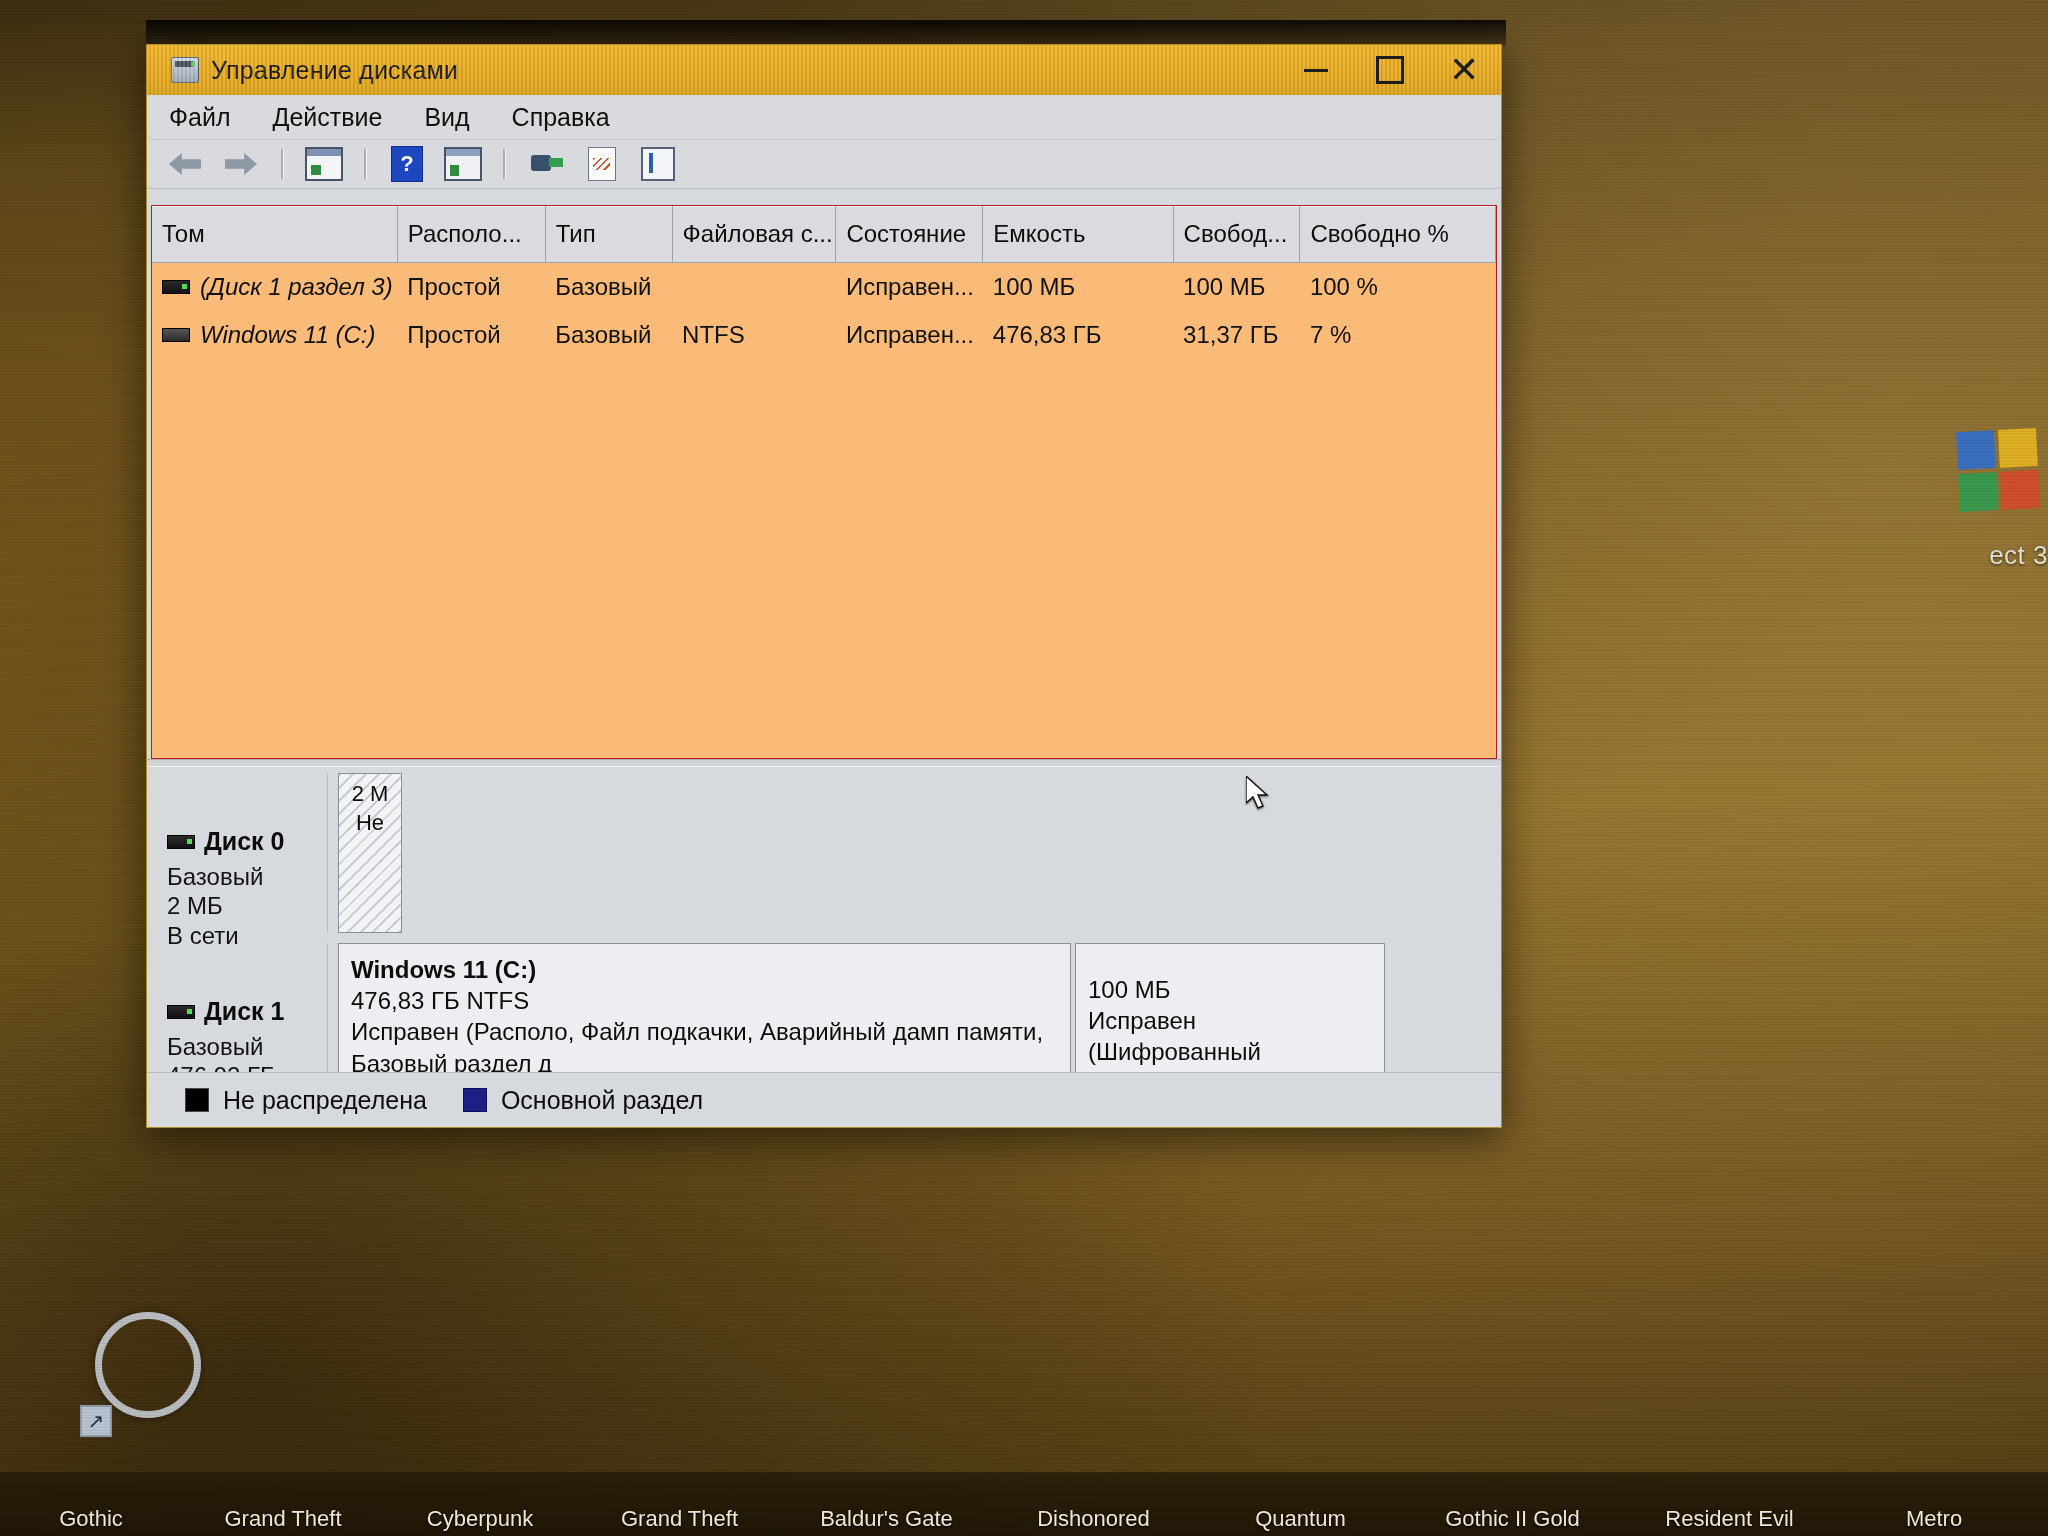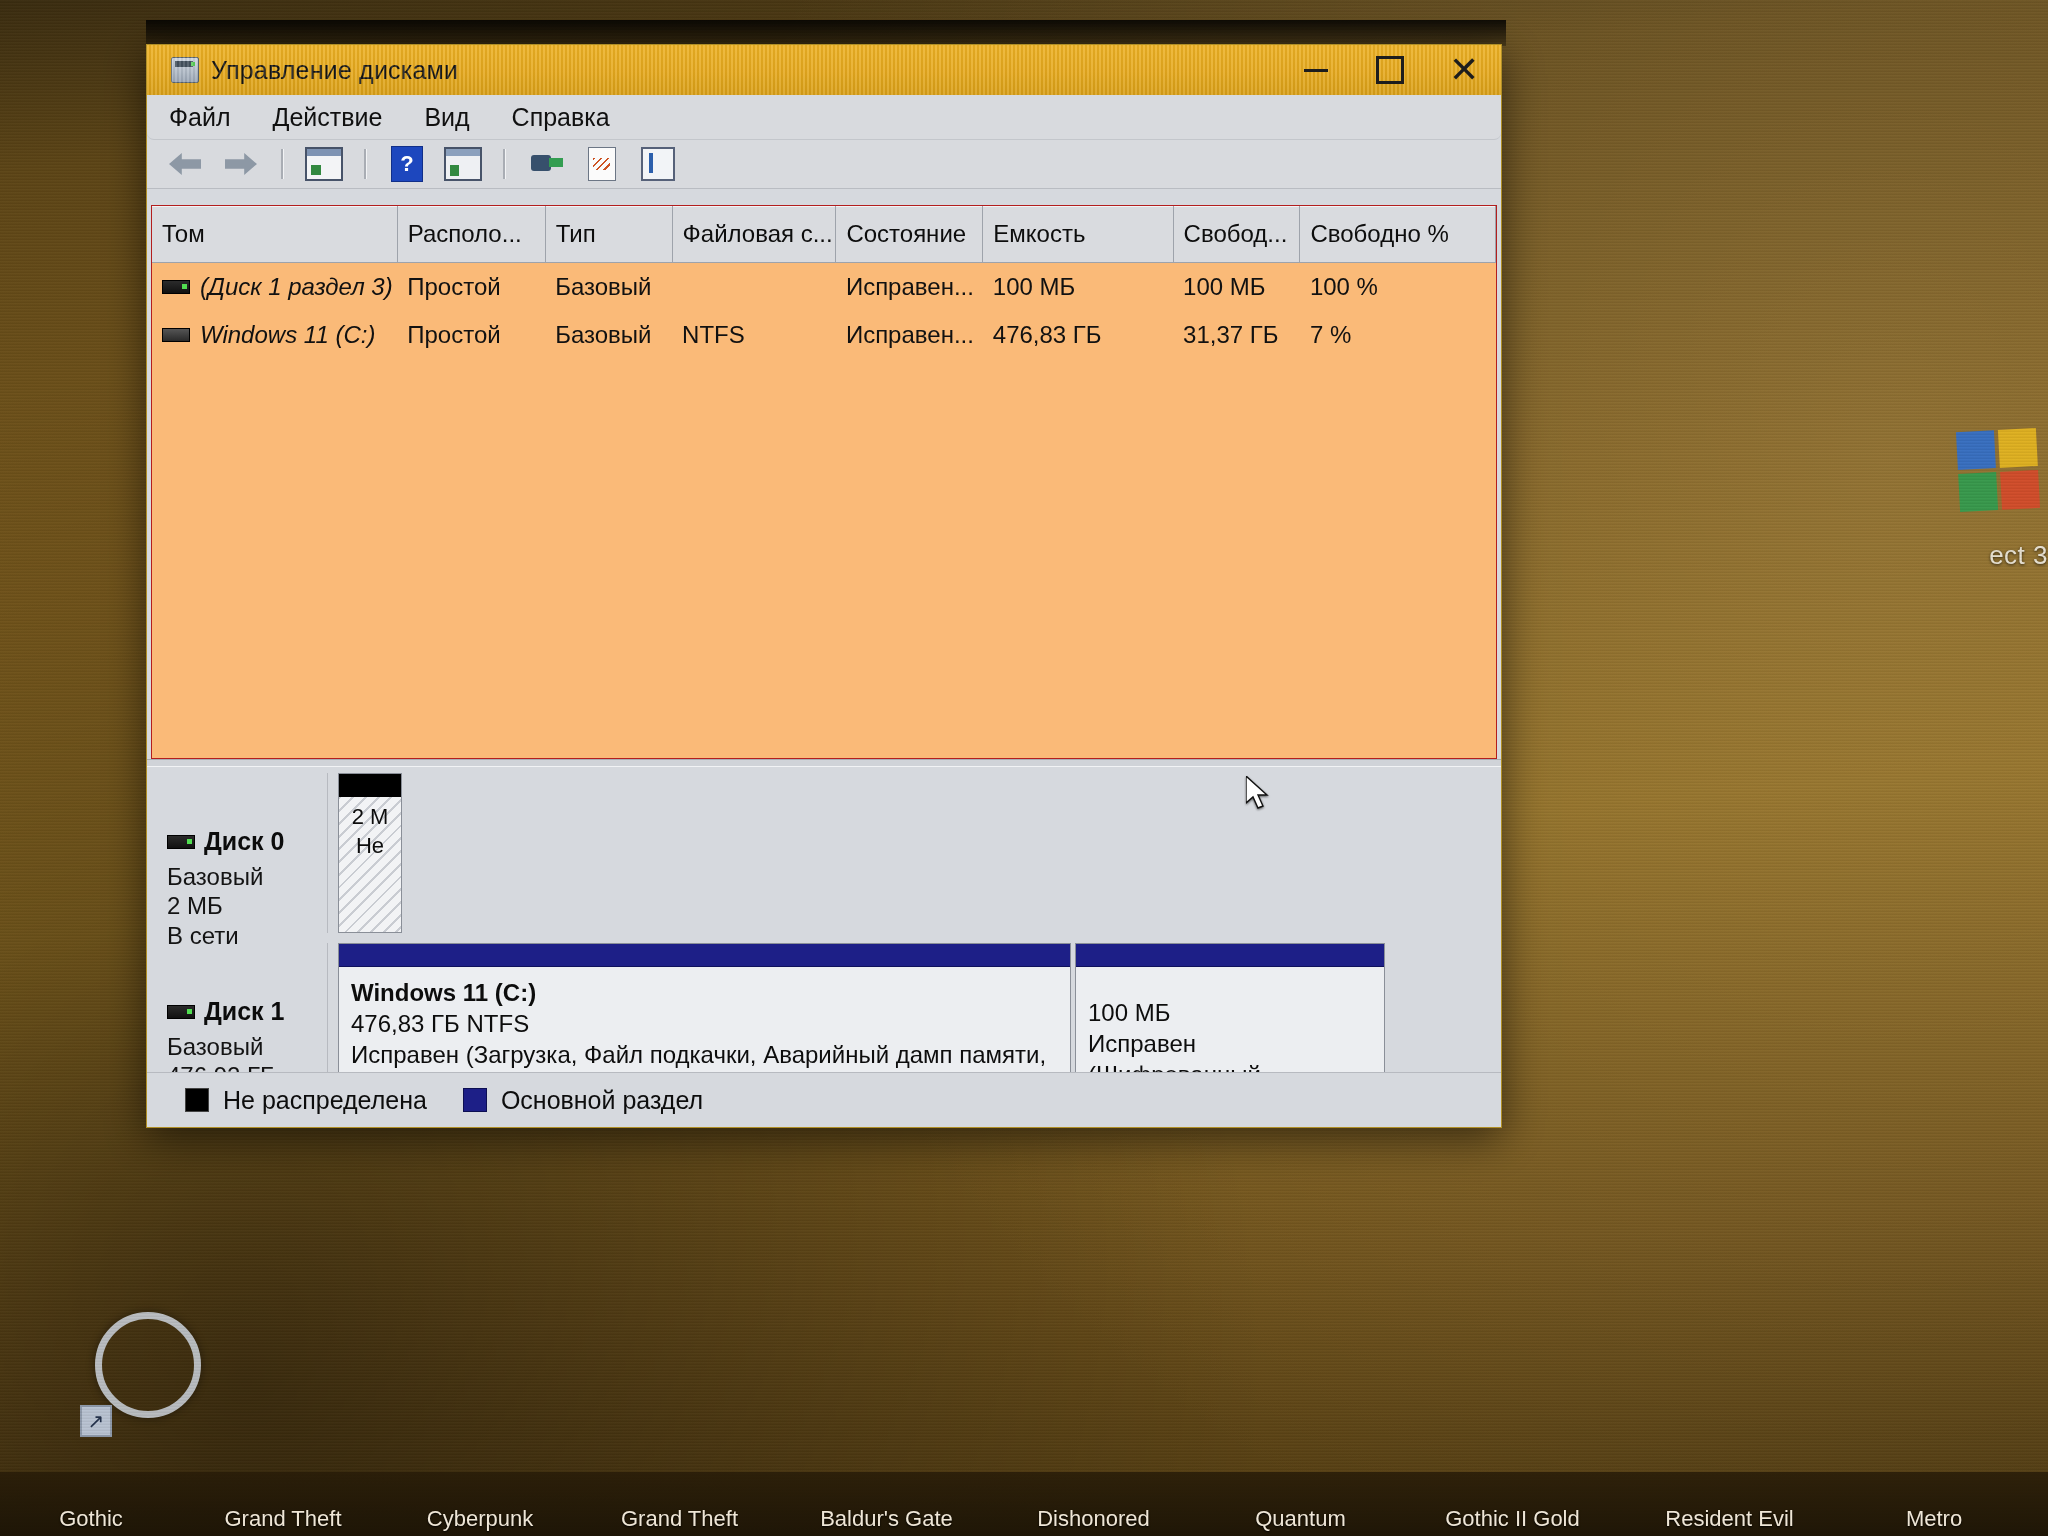--- a/index.html
+++ b/index.html
@@ -150,21 +150,21 @@
   .disk-row{display:flex;align-items:stretch;margin-bottom:10px;}
   .disk-info{
     width:160px;flex:none;padding:6px 0 6px 16px;border-right:1px solid #b7bac0;
   }
   .disk-title{display:flex;align-items:center;gap:9px;font-size:25px;font-weight:bold;color:#0c0c0c;margin-bottom:6px;margin-top:48px;}
   .disk-sub{font-size:24px;color:#141414;line-height:1.22;}
   .disk-bars{flex:1;display:flex;gap:0;padding-left:10px;position:relative;}
 
   .part{
     border:1px solid #8a8f98;background:#eceef1;position:relative;
-    display:flex;flex-direction:column;
+    display:flex;flex-direction:row;
   }
   .part .cap{height:22px;background:#1c1f8c;flex:none;border-bottom:1px solid #0e1060;}
   .part .cap.black{background:#000;border-bottom:1px solid #000;}
   .part .body{flex:1;padding:10px 12px;font-size:24px;color:#0d0d0d;line-height:1.3;overflow:hidden;}
   .part .body b{font-weight:bold;}
   .part.hatched .body{
     background:
       repeating-linear-gradient(135deg,#c9ccd2 0 2px,#f2f3f5 2px 9px);
     padding:6px 4px;font-size:22px;text-align:center;
   }
@@ -370,21 +370,21 @@
         <div class="disk-sub">Базовый</div>
         <div class="disk-sub">476,92 ГБ</div>
         <div class="disk-sub">В сети</div>
       </div>
       <div class="disk-bars">
         <div class="part" style="flex:0 0 731px;">
           <div class="cap"></div>
           <div class="body">
             <div><b>Windows 11  (C:)</b></div>
             <div>476,83 ГБ NTFS</div>
-            <div>Исправен (Загрузка, Файл подкачки, Аварийный дамп памяти, Базовый раздел д</div>
+            <div>Исправен (Располо, Файл подкачки, Аварийный дамп памяти, Базовый раздел д</div>
           </div>
         </div>
         <div class="part" style="flex:0 0 308px;margin-left:4px;">
           <div class="cap"></div>
           <div class="body" style="padding-top:30px;">
             <div>100 МБ</div>
             <div>Исправен (Шифрованный</div>
           </div>
         </div>
       </div>

